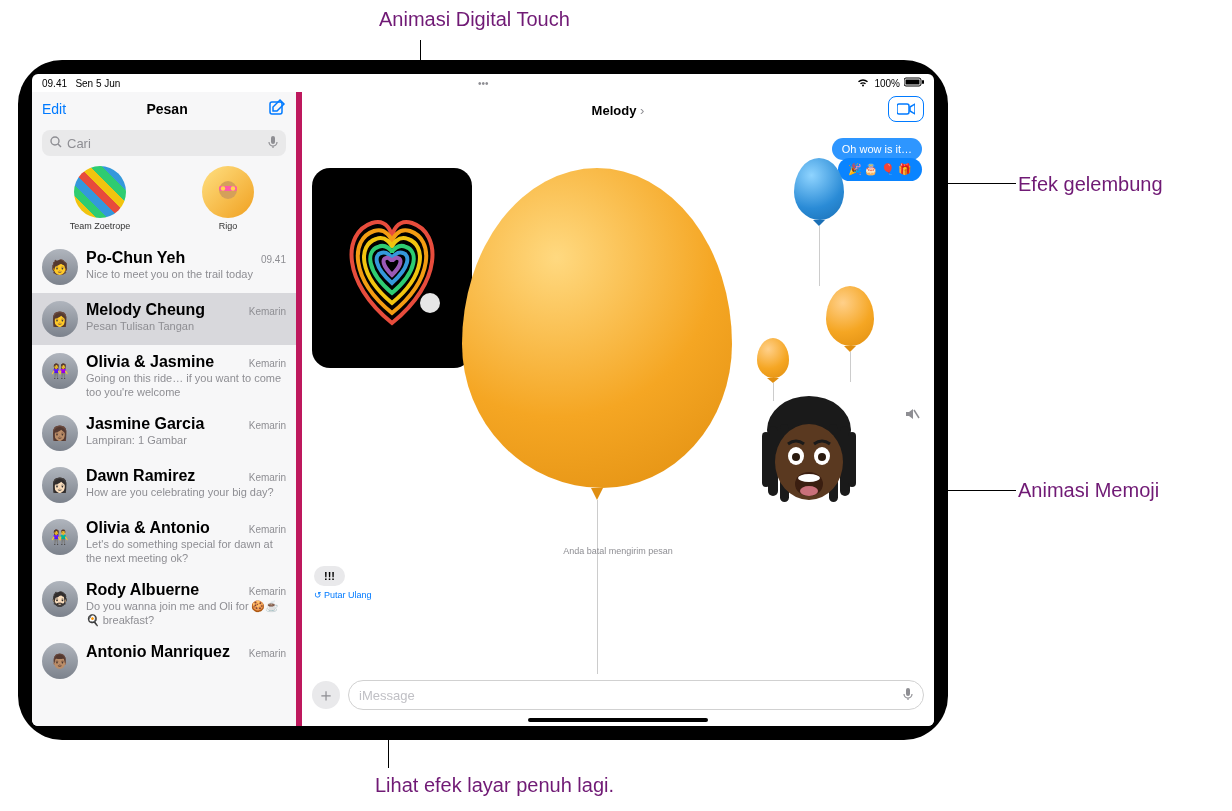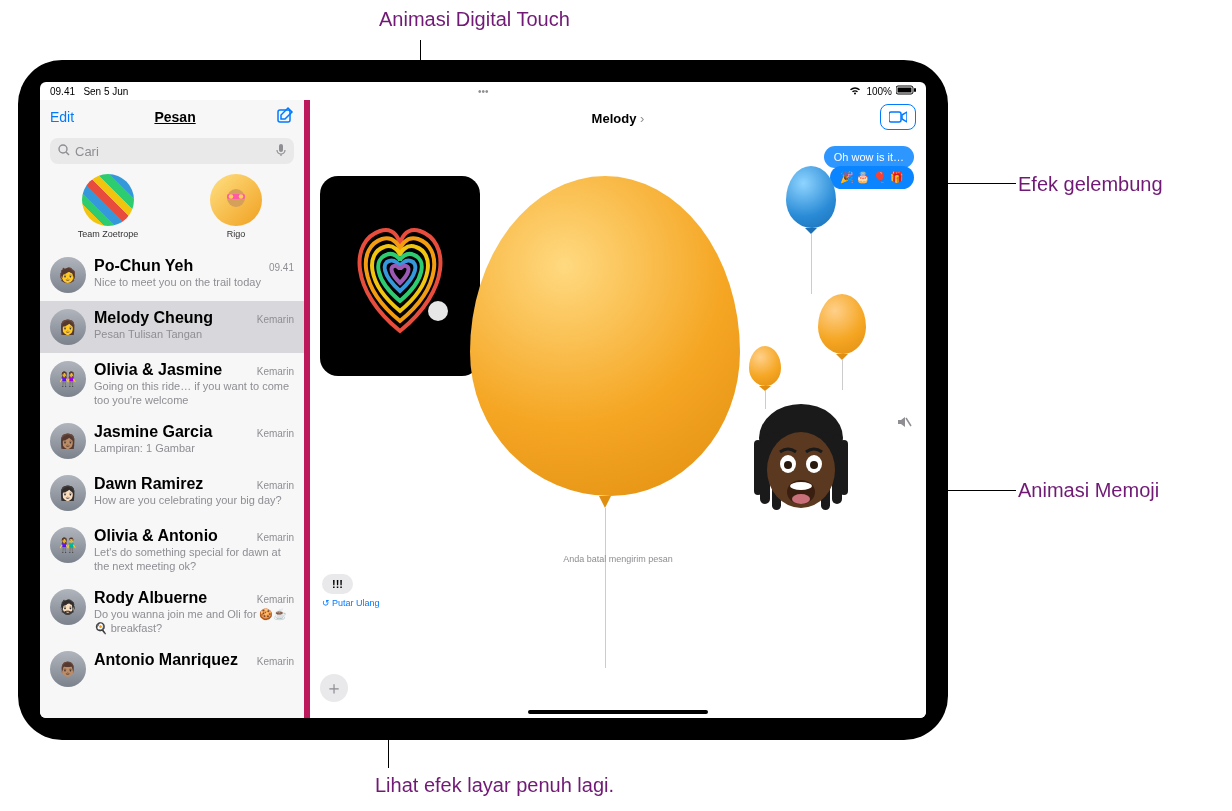--- a/index.html
+++ b/index.html
@@ -21,21 +21,21 @@
     background: #000;
   }
   .ipad-frame {
     position: absolute;
     left: 18px;
     top: 60px;
     width: 930px;
     height: 680px;
     background: #000;
     border-radius: 44px;
-    padding: 22px;
+    padding: 14px;
   }
   .ipad-screen {
     width: 100%;
     height: 100%;
     background: #fff;
     border-radius: 6px;
     overflow: hidden;
     position: relative;
     display: flex;
     flex-direction: column;
@@ -60,21 +60,21 @@
     flex-direction: column;
     background: #f7f7f8;
   }
   .sidebar-header {
     display: flex;
     align-items: center;
     justify-content: space-between;
     padding: 6px 10px;
   }
   .edit-btn { color: #007aff; font-size: 14px; }
-  .sidebar-title { font-size: 14px; font-weight: 600; text-decoration: underline; }
+  .sidebar-title { font-size: 14px; font-weight: 600; }
   .compose-btn { color: #007aff; }
   .search-bar {
     margin: 4px 10px;
     background: #e9e9ea;
     border-radius: 8px;
     height: 26px;
     display: flex;
     align-items: center;
     padding: 0 8px;
     color: #8e8e93;
@@ -505,19 +505,28 @@
               </svg>
           </span>
 
           <div class="undo-text">Anda batal mengirim pesan</div>
           <div class="small-bubble">!!!</div>
           <div class="replay-link">↺ Putar Ulang</div>
         </div>
 
         <div class="input-row">
           <div class="plus-btn">＋</div>
+          <div class="msg-field">
+            <span>iMessage</span>
+            <span class="mic">
+              <svg width="10" height="14" viewBox="0 0 10 14">
+                  <rect x="3" y="1" width="4" height="8" rx="2" fill="#8e8e93"></rect>
+                  <path d="M1 7a4 4 0 008 0M5 11v2" fill="none" stroke="#8e8e93" stroke-width="1.2"></path>
+                </svg>
+            </span>
+          </div>
         </div>
         <div class="home-indicator"></div>
       </div>
     </div>
 
   </div>
 </div>
 
 </body></html>

